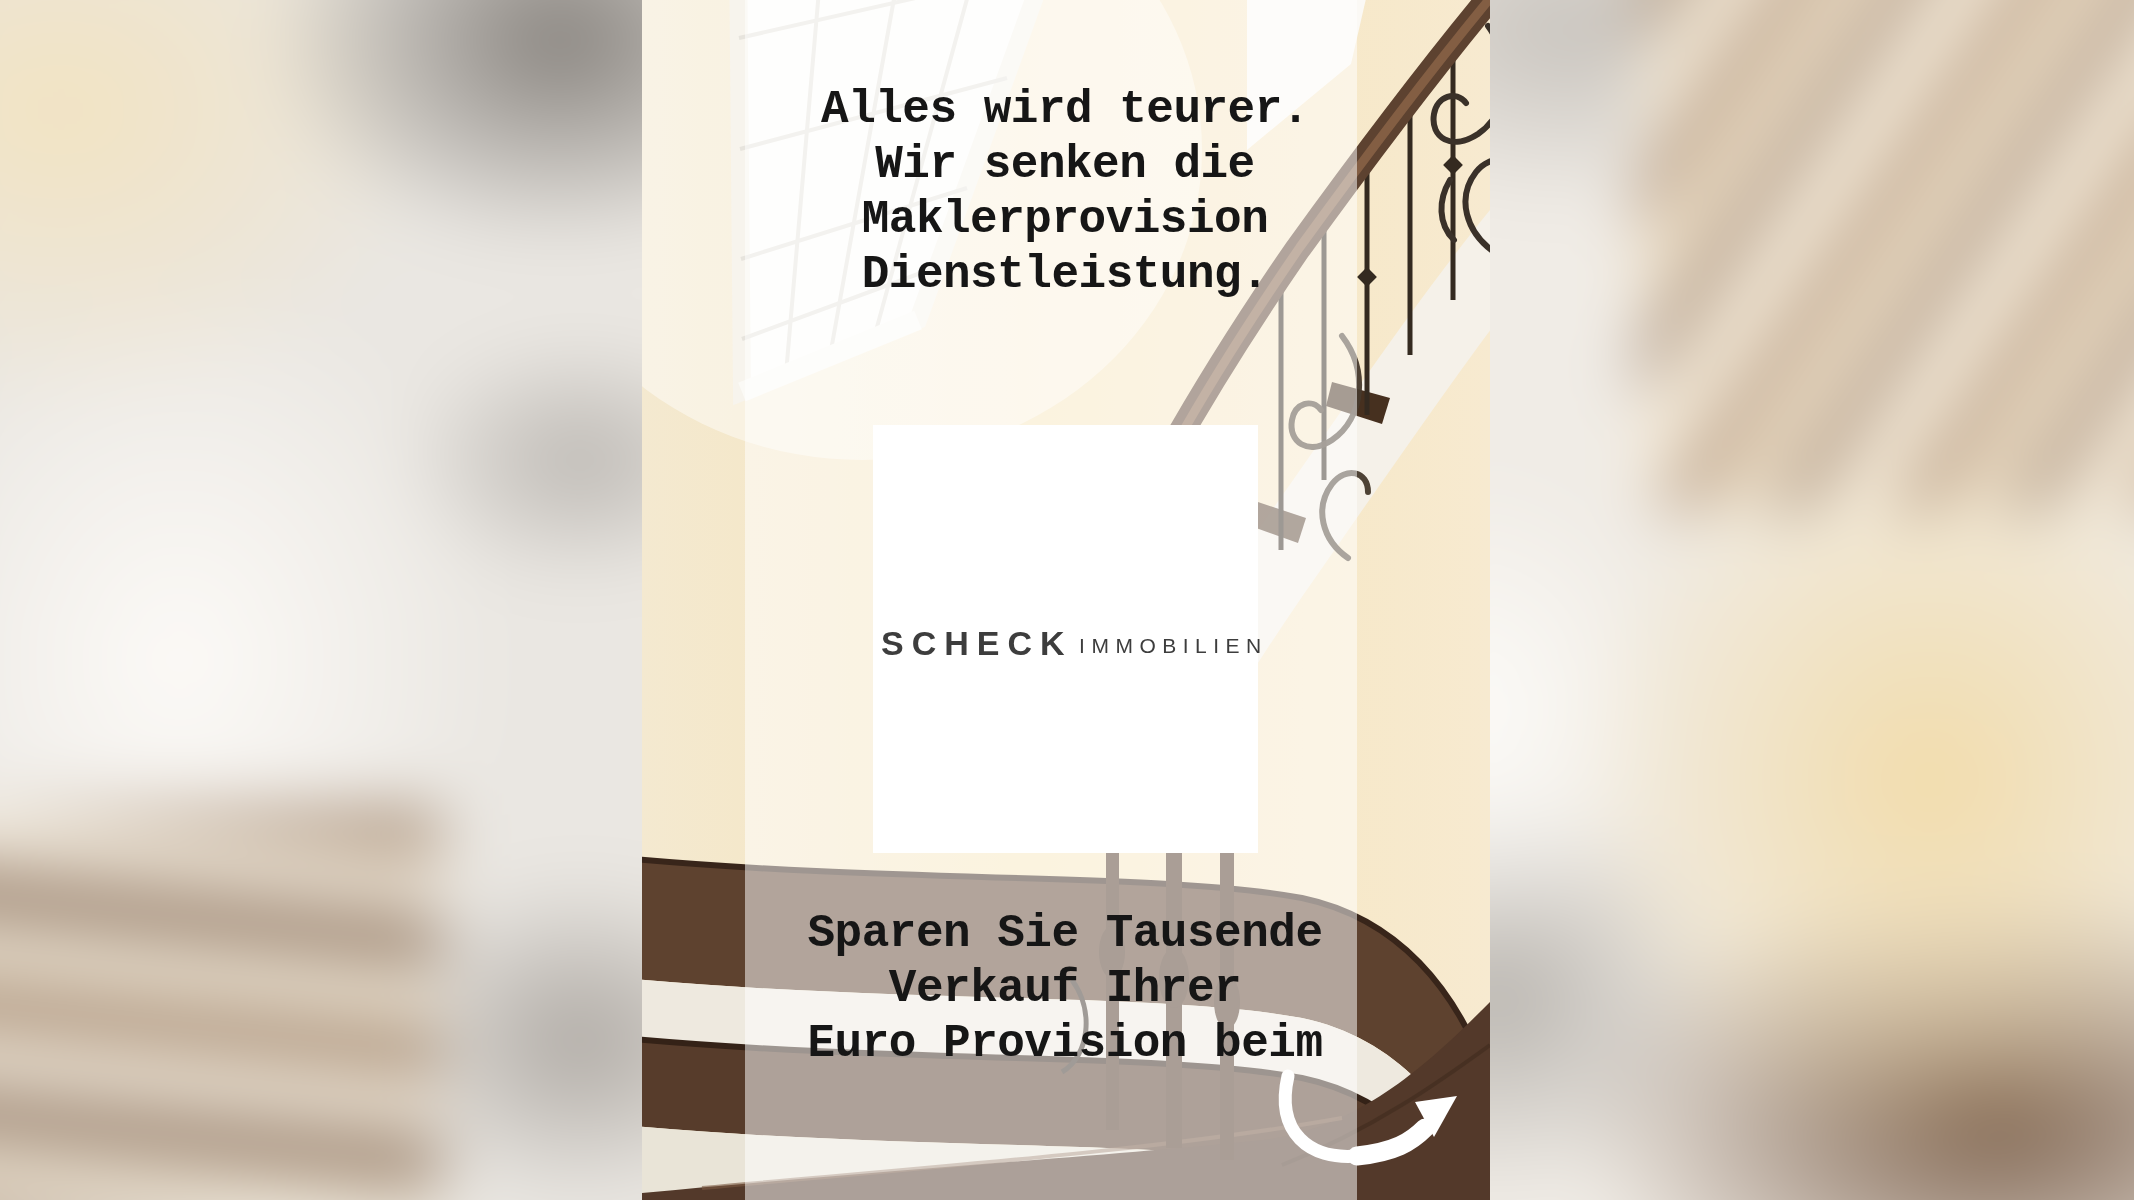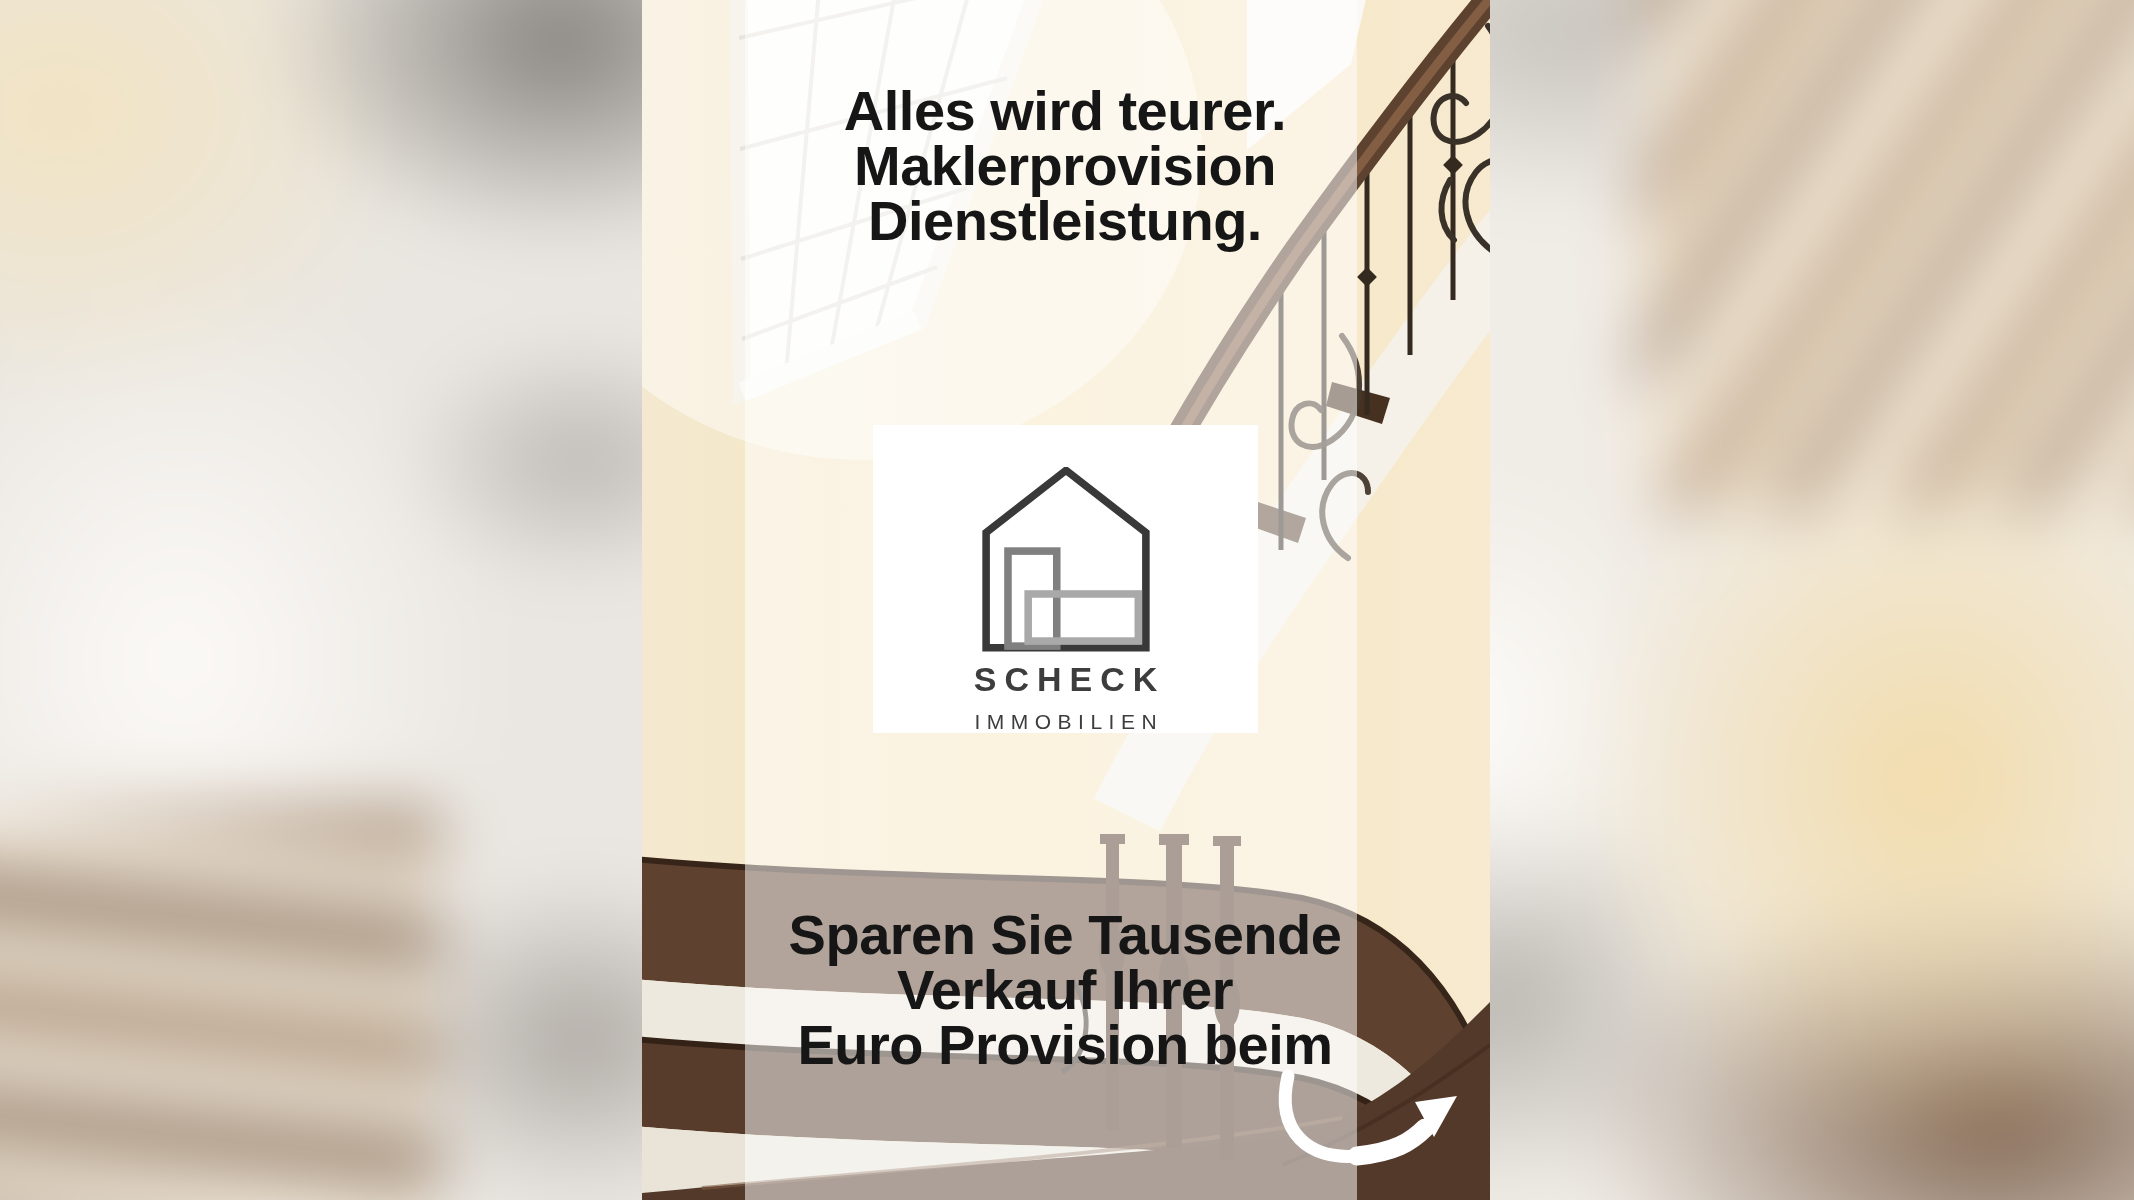--- a/index.html
+++ b/index.html
@@ -44,27 +44,27 @@
   
   .photo-strip{position:absolute;left:642px;top:0;width:848px;height:1200px;overflow:hidden;}
   .photo-strip svg{display:block;}
   
   .overlay-band{position:absolute;left:745px;top:0;width:612px;height:1200px;
     background:var(--overlay-white, rgba(255,255,255,.52));}
   
   .headline,.subheadline{
     position:absolute;left:765px;width:600px;text-align:center;
     color:var(--headline-text,#161616);font-weight:700;
-    font-size:56px;line-height:55px;letter-spacing:-.5px;
+    font-size:46px;line-height:55px;letter-spacing:-.5px;font-family:Liberation Mono, monospace;
   }
   .headline{top:83px;}
   .subheadline{top:907px;}
   
-  .logo-card{position:absolute;left:873px;top:425px;width:385px;height:308px;
-    background:var(--card-white,#ffffff);display:flex;flex-direction:column;align-items:center;}
+  .logo-card{position:absolute;left:873px;top:425px;width:385px;height:428px;
+    background:var(--card-white,#ffffff);display:flex;flex-direction:row;align-items:center;}
   .logo-card svg{margin-top:42px;}
   .logo-wordmark{margin-top:8px;color:var(--logo-text,#3d3d3d);font-weight:700;
     font-size:34px;letter-spacing:8px;padding-left:8px;line-height:38px;}
   .logo-subtitle{margin-top:13px;color:var(--logo-text,#3d3d3d);font-weight:400;
     font-size:21px;letter-spacing:6.5px;padding-left:6.5px;line-height:22px;}
   
   .arrow-svg{position:absolute;left:1245px;top:1038px;}
 </style>
 </head>
 <body>
@@ -169,20 +169,21 @@
         <path d="M 893,-55 C 840,5 760,105 655,250 C 600,330 560,395 528,452" stroke="#5d4230" stroke-width="26" fill="none" stroke-linecap="round"></path>
         <path d="M 896,-58 C 843,2 763,102 658,247 C 603,327 563,392 531,449" stroke="#8a6347" stroke-width="9" fill="none" opacity="0.85" stroke-linecap="round"></path>
       </g>
     </svg>
   </div>
 
   <div class="overlay-band"></div>
 
   <div class="headline">
     <div>Alles wird teurer.</div>
+    <div>Wir senken die</div>
     <div>Maklerprovision</div>
     <div>Dienstleistung.</div>
   </div>
 
   <div class="logo-card">
     <svg width="200" height="220" viewBox="0 0 200 220">
       <path d="M 5,215 L 5,78 L 100,4 L 195,78 L 195,215 Z" fill="none" stroke="#393939" stroke-width="9"></path>
       <rect x="31" y="100" width="58" height="113" fill="none" stroke="#808080" stroke-width="9"></rect>
       <rect x="55" y="151" width="131" height="56" fill="none" stroke="#a9a9a9" stroke-width="9"></rect>
     </svg>

